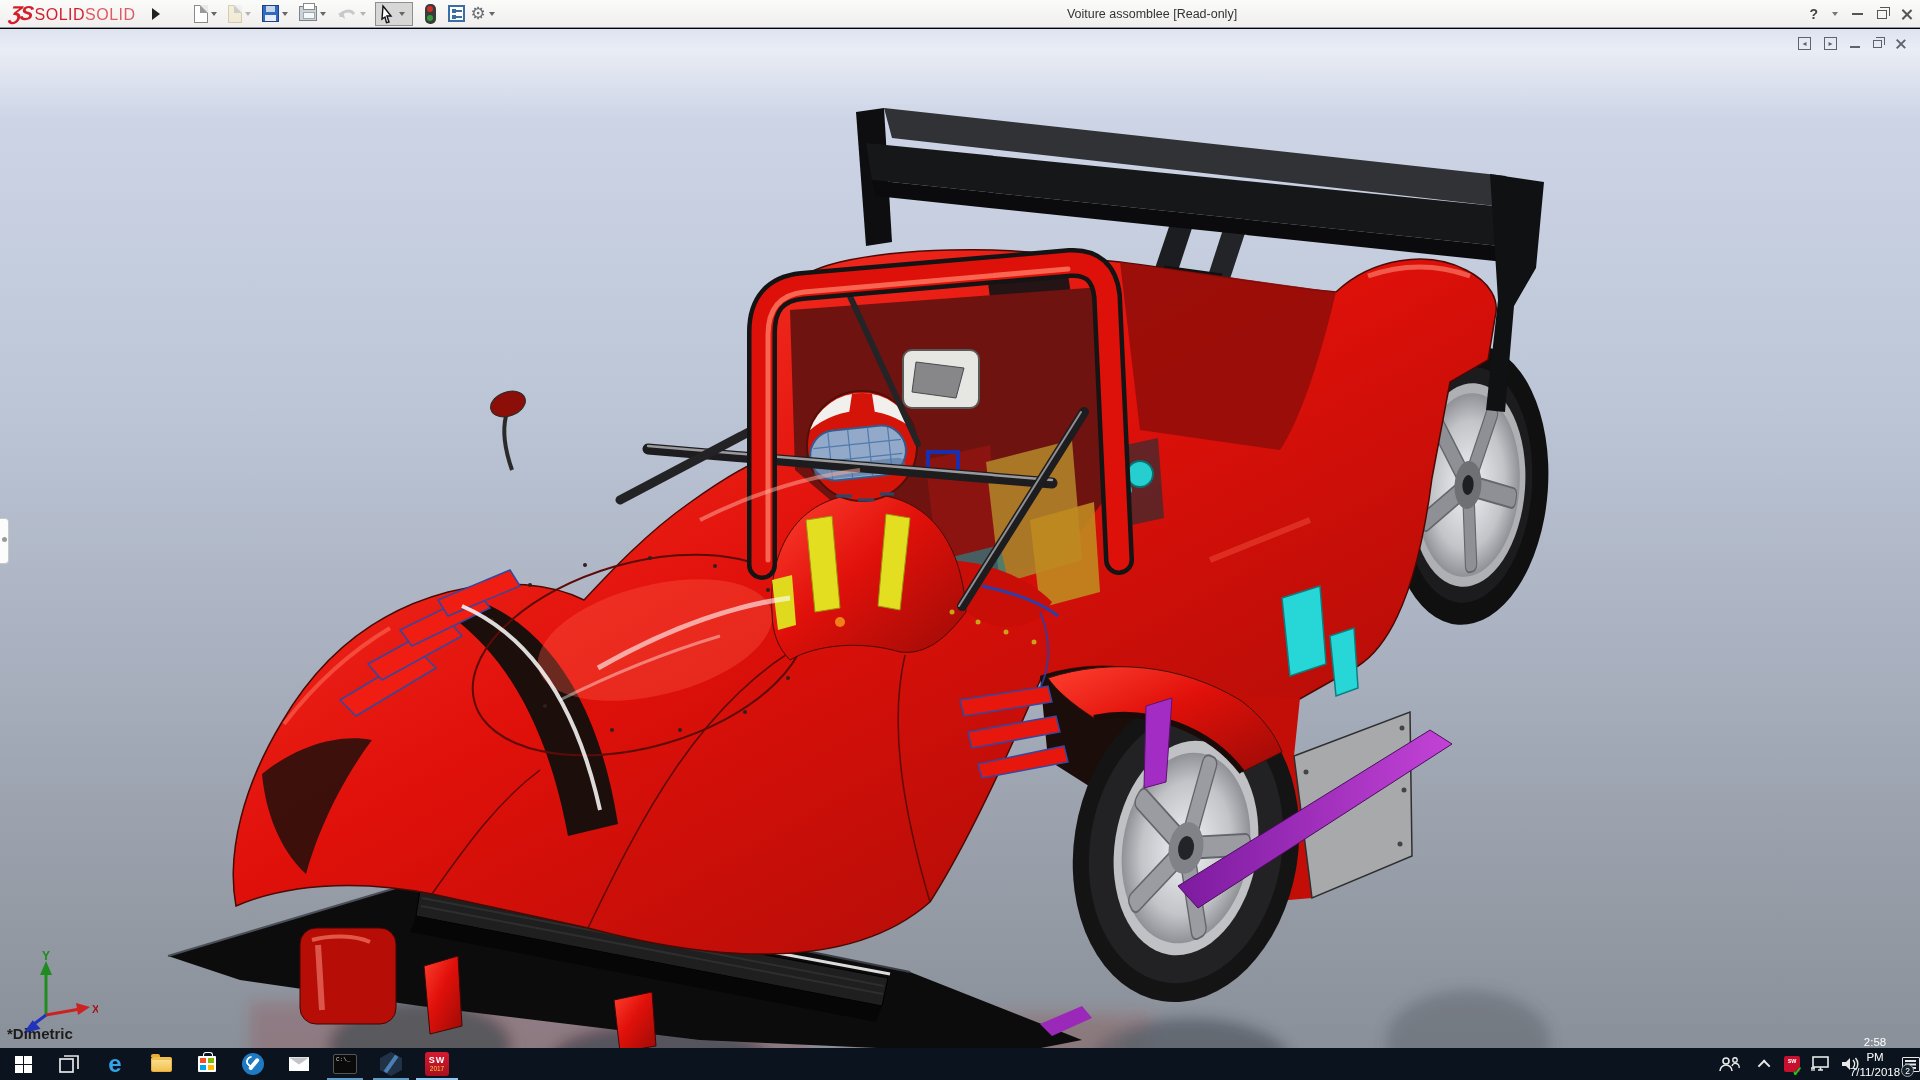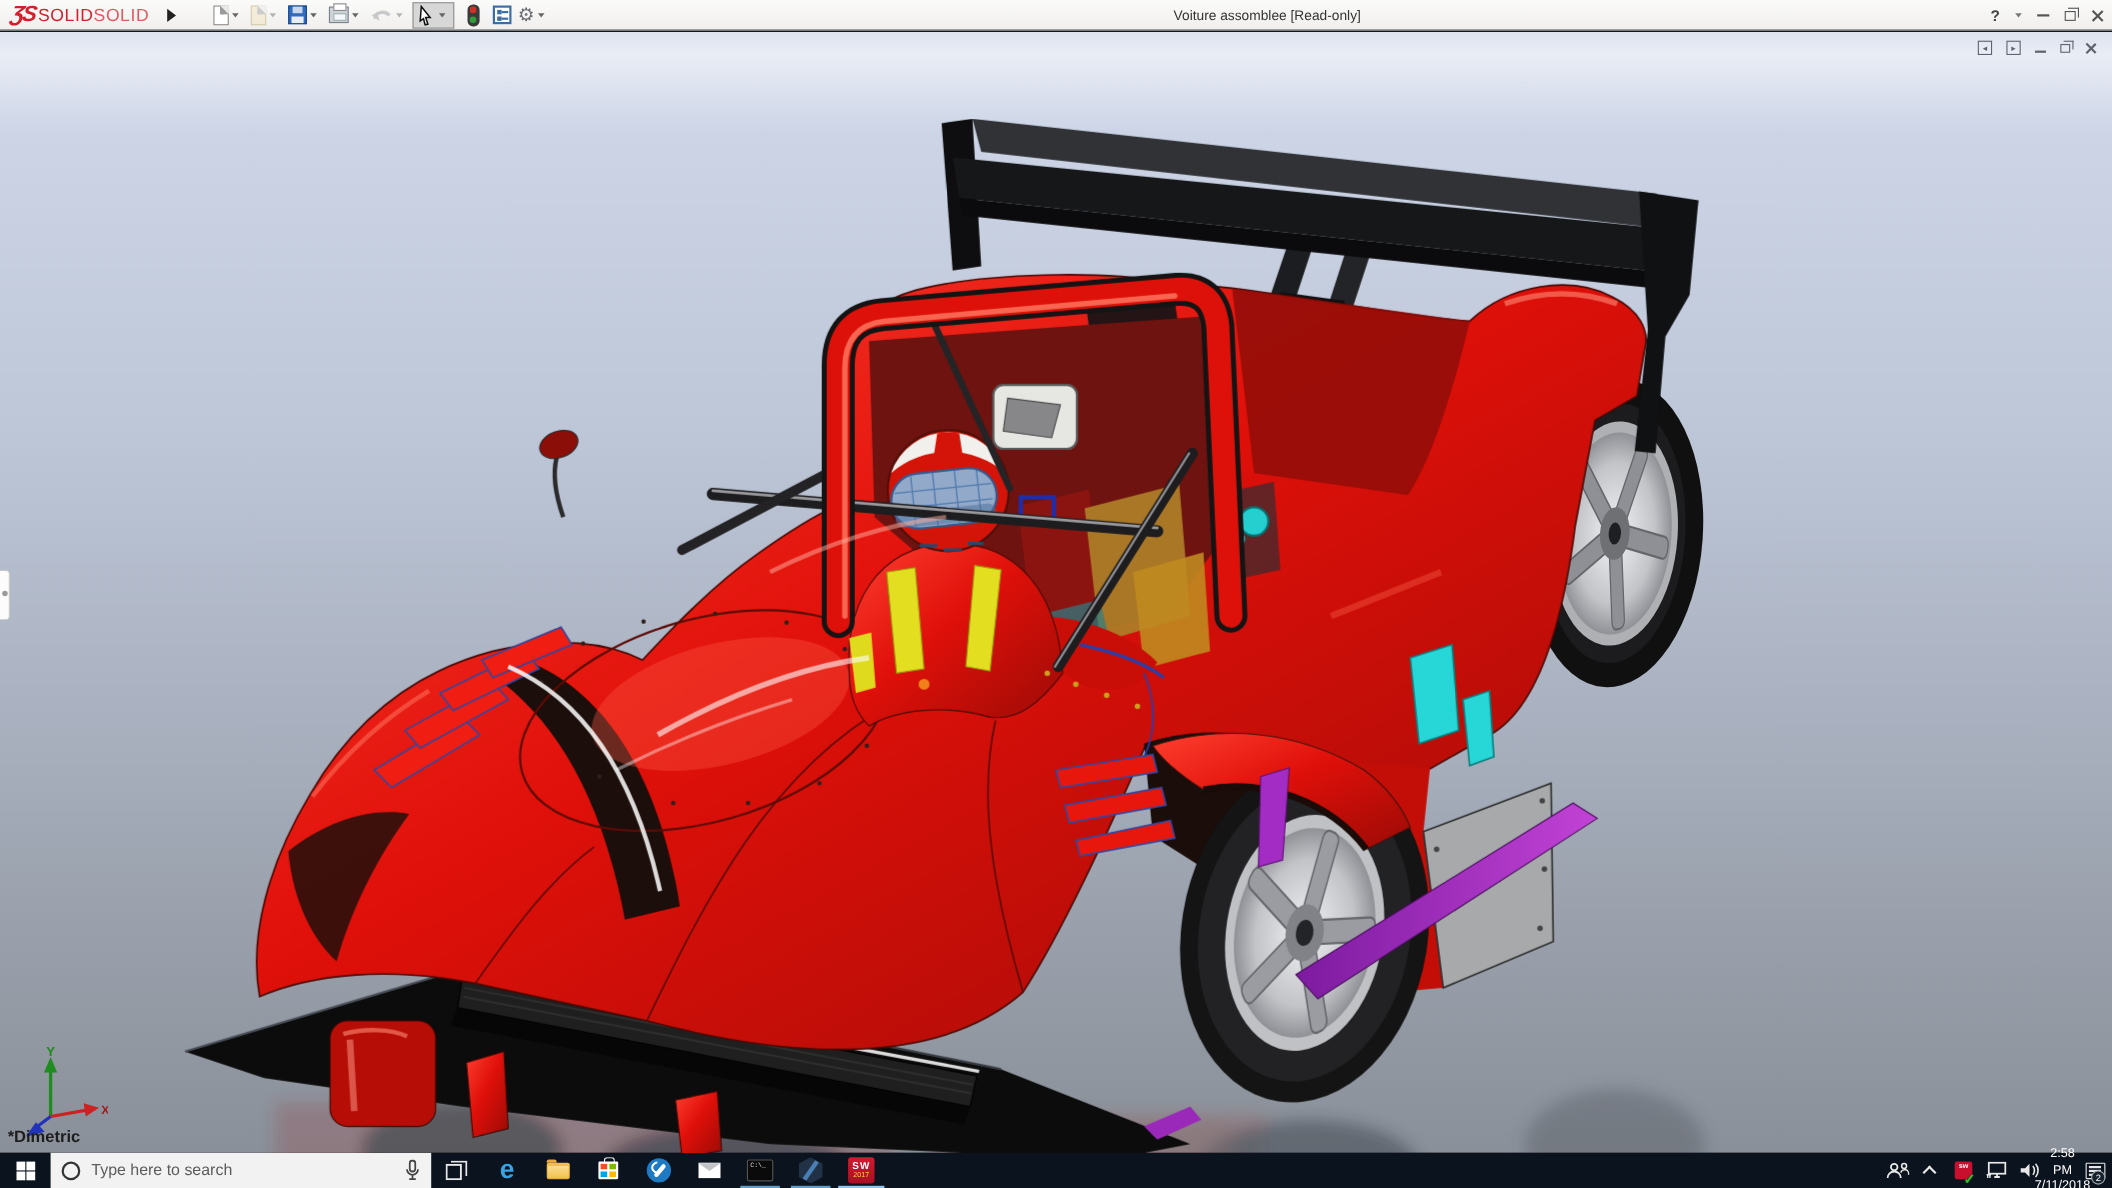--- a/index.html
+++ b/index.html
@@ -93,21 +93,21 @@
   .toolcircle:after { content:""; position:absolute; left:4px; top:3px; width:7px; height:7px; border-radius:50%; border:2.5px solid #fff; border-top-color:transparent; transform:rotate(45deg); }
   .mailic { width:20px; height:14px; background:#fff; position:relative; }
   .mailic:before { content:""; position:absolute; left:0; top:0; border-left:10px solid transparent; border-right:10px solid transparent; border-top:8px solid #0b131e; transform:scaleY(.9); opacity:.25; }
   .cmd { width:24px; height:20px; background:#0a0a0a; border:1px solid #555; border-radius:2px; color:#ddd; font-size:6px; font-family:"Liberation Mono",monospace; padding:1px 2px; }
   .hexic { width:22px; height:24px; background:#223246; clip-path:polygon(50% 0,100% 25%,100% 75%,50% 100%,0 75%,0 25%); position:relative; }
   .hexic:before { content:""; position:absolute; left:9px; top:2px; width:4px; height:20px; background:#4a7fb5; transform:rotate(35deg); }
   .swic { width:24px; height:24px; background:linear-gradient(#d41a30,#a80f22); border-radius:3px; color:#fff; text-align:center; line-height:1; padding-top:4px; }
   .swic .sw { font-size:9px; font-weight:bold; letter-spacing:1px; display:block; }
   .swic .yr { font-size:6.5px; color:#ffd23a; display:block; margin-top:1px; }
   .tray { margin-left:auto; display:flex; align-items:stretch; }
-  .tray .tb-item { width:30px; }
+  .tray .tb-item { width:30px;justify-content:flex-end; }
   .chev { width:9px; height:9px; border-left:2px solid #e8e8e8; border-top:2px solid #e8e8e8; transform:rotate(45deg) translateY(2px); }
   .swbadge { width:16px; height:16px; background:#c8102e; border-radius:2px; color:#fff; font-size:6.5px; font-weight:bold; text-align:center; line-height:9px; position:relative; }
   .swbadge:after { content:"✓"; position:absolute; right:-3px; bottom:-4px; color:#27c327; font-size:13px; font-weight:bold; text-shadow:0 0 2px #042; }
   .clock { width:78px; color:#fff; font-size:11.5px; text-align:center; line-height:1.3; flex-direction:column; justify-content:center; }
   .action { width:42px; position:relative; }
   .ac-box { width:18px; height:15px; border:1.6px solid #e8e8e8; border-radius:1px; position:relative; }
   .ac-box:before { content:""; position:absolute; left:2px; top:2.5px; width:11px; height:1.6px; background:#e8e8e8; box-shadow:0 3.5px 0 #e8e8e8, 0 7px 0 #e8e8e8; }
   .ac-badge { position:absolute; right:6px; bottom:3px; width:13px; height:13px; background:#18222e; border:1px solid #9aa; border-radius:50%; color:#fff; font-size:8.5px; text-align:center; line-height:12px; }
 </style>
 </head>
@@ -437,28 +437,20 @@
 
 <div class="taskbar">
   <div class="tb-item start">
     <span class="win-logo">
         <span></span>
         <span></span>
         <span></span>
         <span></span>
       </span>
   </div>
-  <div class="tb-item search">
-    <span class="cortana"></span>
-    <input type="text" placeholder="Type here to search" style="">
-    <svg width="14" height="20" style="margin-left:auto">
-      <rect x="4.5" y="1" width="5" height="10" rx="2.5" fill="none" stroke="#444" stroke-width="1.6"></rect>
-      <path d="M2 9 a5 5 0 0 0 10 0 M7 14 V18 M4 18 H10" fill="none" stroke="#444" stroke-width="1.6"></path>
-    </svg>
-  </div>
   <div class="tb-item appbtn">
     <svg width="20" height="18">
       <rect x="1" y="4" width="13" height="13" fill="none" stroke="#e8e8e8" stroke-width="1.7"></rect>
       <path d="M5 1 H19 V14" fill="none" stroke="#e8e8e8" stroke-width="1.7"></path>
     </svg>
   </div>
   <div class="tb-item appbtn">
       <span class="edge-e">e</span>
     </div>
   <div class="tb-item appbtn">

